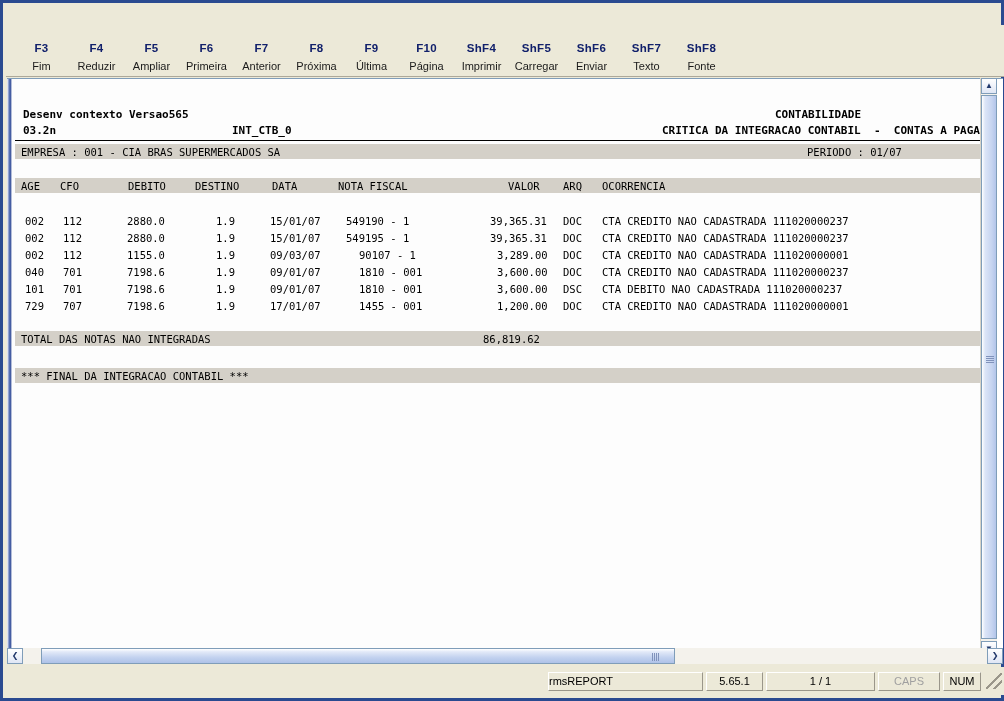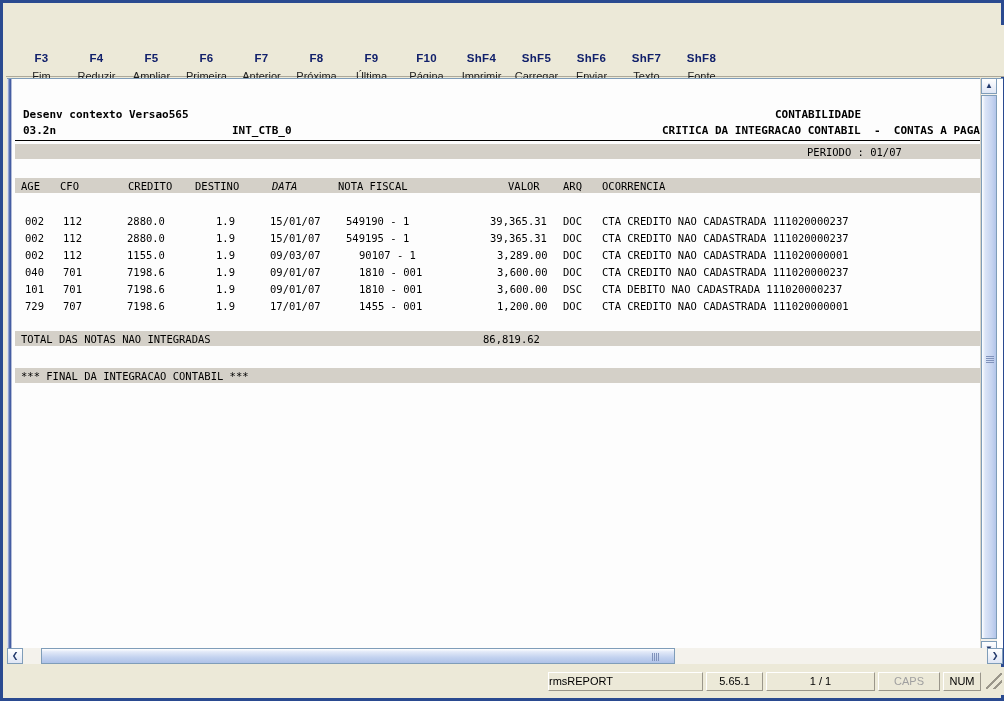--- a/index.html
+++ b/index.html
@@ -31,21 +31,21 @@
   }
   
   #toolbar{
     position:absolute;left:3px;top:22px;width:998px;height:52px;
     background:#ece9d8;
     border-bottom:1px solid #aca899;
     display:flex;align-items:flex-start;
     padding-left:8px;box-sizing:border-box;
   }
   .tbtn{
-    width:55px;height:46px;margin-top:21px;
+    width:55px;height:46px;margin-top:11px;
     display:flex;flex-direction:column;align-items:center;justify-content:flex-start;
     cursor:default;
   }
   .tbtn .key{
     font-size:11.5px;font-weight:bold;color:#11206b;
     margin-top:6px;line-height:13px;letter-spacing:.3px;
     font-family:"Liberation Sans", sans-serif;
   }
   .tbtn .lbl{
     font-size:11px;color:#1a1a1a;margin-top:5px;line-height:12px;
@@ -230,28 +230,29 @@
       <span class="rpt bold" style="left:16px;top:29px;">Desenv contexto Versao565</span>
       <span class="rpt bold" style="left:768px;top:29px;">CONTABILIDADE</span>
 
       <span class="rpt bold" style="left:16px;top:45px;">03.2n</span>
       <span class="rpt bold" style="left:225px;top:45px;">INT_CTB_0</span>
       <span class="rpt bold" style="left:655px;top:45px;">CRITICA DA INTEGRACAO CONTABIL  -  CONTAS A PAGAR</span>
 
       <div class="hrule" style="top:61px;"></div>
 
       <div class="bandwide" style="top:65px;"></div>
+      <span class="rpt" style="left:14px;top:67px;">EMPRESA : 001 - CIA BRAS SUPERMERCADOS SA</span>
       <span class="rpt" style="left:800px;top:67px;">PERIODO : 01/07</span>
 
       <div class="bandwide" style="top:99px;"></div>
       <span class="rpt" style="left:14px;top:101px;">AGE</span>
       <span class="rpt" style="left:53px;top:101px;">CFO</span>
-      <span class="rpt" style="left:121px;top:101px;">CREDITO</span>
+      <span class="rpt" style="left:121px;top:101px;">DEBITO</span>
       <span class="rpt" style="left:188px;top:101px;">DESTINO</span>
-      <span class="rpt" style="left:265px;top:101px;font-style:italic;">DATA</span>
+      <span class="rpt" style="left:265px;top:101px;">DATA</span>
       <span class="rpt" style="left:331px;top:101px;">NOTA FISCAL</span>
       <span class="rpt" style="left:501px;top:101px;">VALOR</span>
       <span class="rpt" style="left:556px;top:101px;">ARQ</span>
       <span class="rpt" style="left:595px;top:101px;">OCORRENCIA</span>
 
       <span class="rpt" style="left:18px;top:136px;">002</span>
       <span class="rpt" style="left:56px;top:136px;">112</span>
       <span class="rpt" style="left:120px;top:136px;">2880.0</span>
       <span class="rpt" style="left:209px;top:136px;">1.9</span>
       <span class="rpt" style="left:263px;top:136px;">15/01/07</span>

